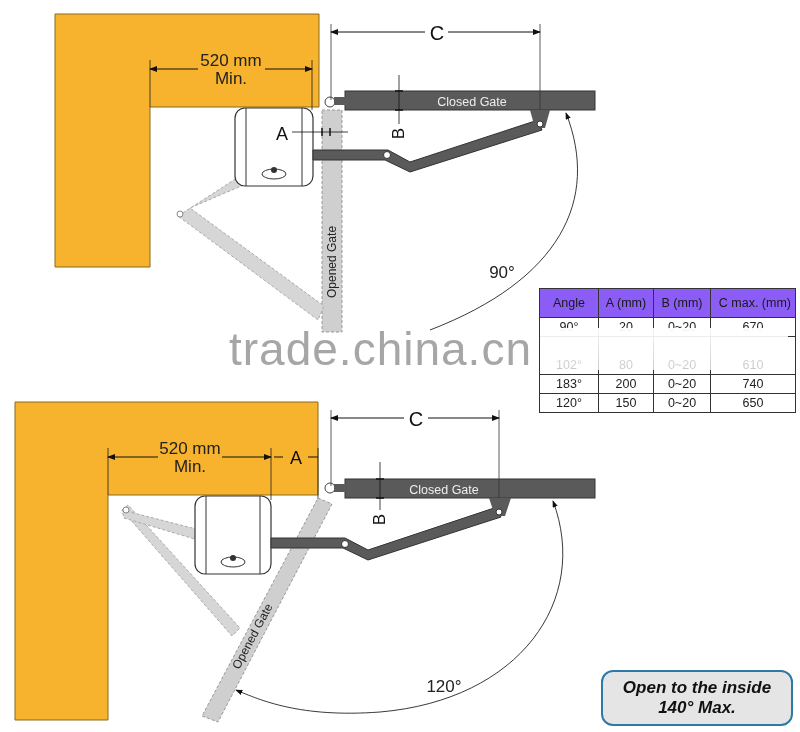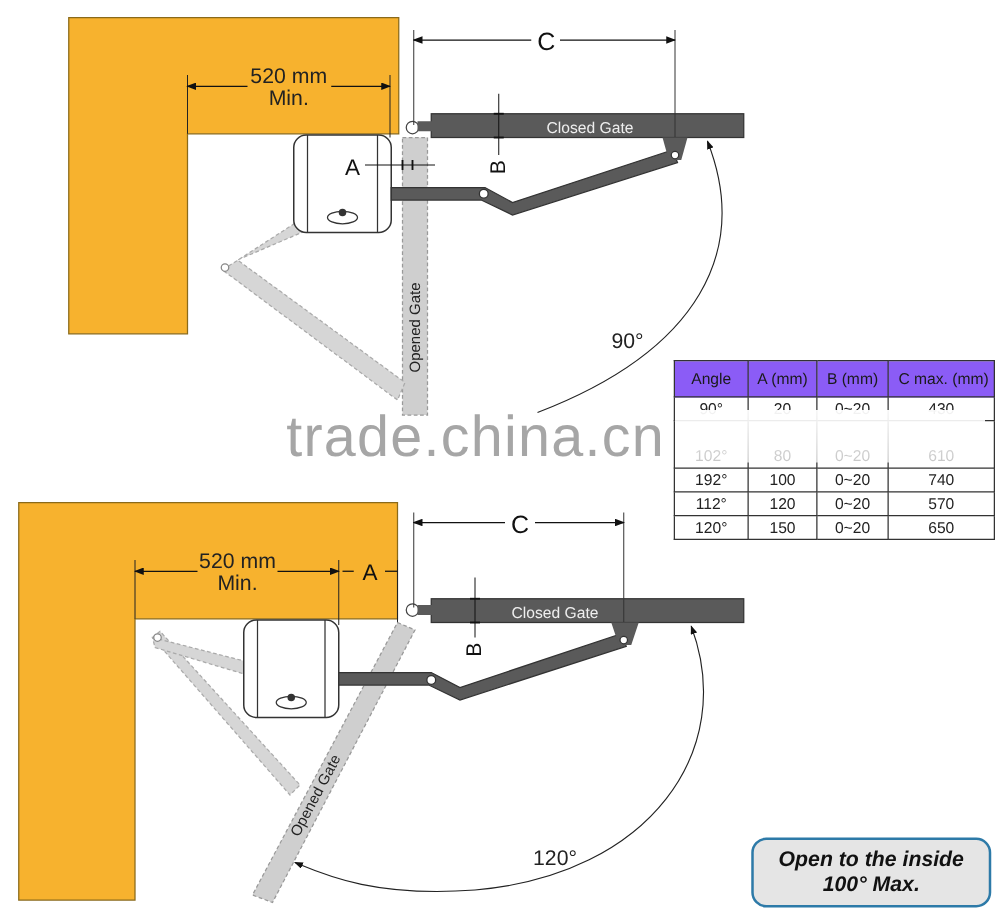--- a/index.html
+++ b/index.html
@@ -162,54 +162,48 @@
       <th class="col-a">A (mm)</th>
       <th class="col-b">B (mm)</th>
       <th class="col-c">C max. (mm)</th>
     </tr>
   </thead>
   <tbody>
     <tr>
       <td>90°</td>
       <td>20</td>
       <td>0~20</td>
-      <td>430</td>
+      <td>670</td>
     </tr>
     <tr class="hidden-row">
       <td>&nbsp;</td>
       <td>&nbsp;</td>
       <td>&nbsp;</td>
       <td>&nbsp;</td>
     </tr>
     <tr>
       <td>102°</td>
       <td>80</td>
       <td>0~20</td>
       <td>610</td>
     </tr>
     <tr>
-      <td>192°</td>
-      <td>100</td>
+      <td>183°</td>
+      <td>200</td>
       <td>0~20</td>
       <td>740</td>
-    </tr>
-    <tr>
-      <td>112°</td>
-      <td>120</td>
-      <td>0~20</td>
-      <td>570</td>
     </tr>
     <tr>
       <td>120°</td>
       <td>150</td>
       <td>0~20</td>
       <td>650</td>
     </tr>
   </tbody>
 </table>
 
 <div class="wm-fade"></div>
 <div class="watermark">trade.china.cn</div>
 
 <div class="note-box">
   <span>Open to the inside</span>
-  <span>100° Max.</span>
+  <span>140° Max.</span>
 </div>
 
 </body></html>

